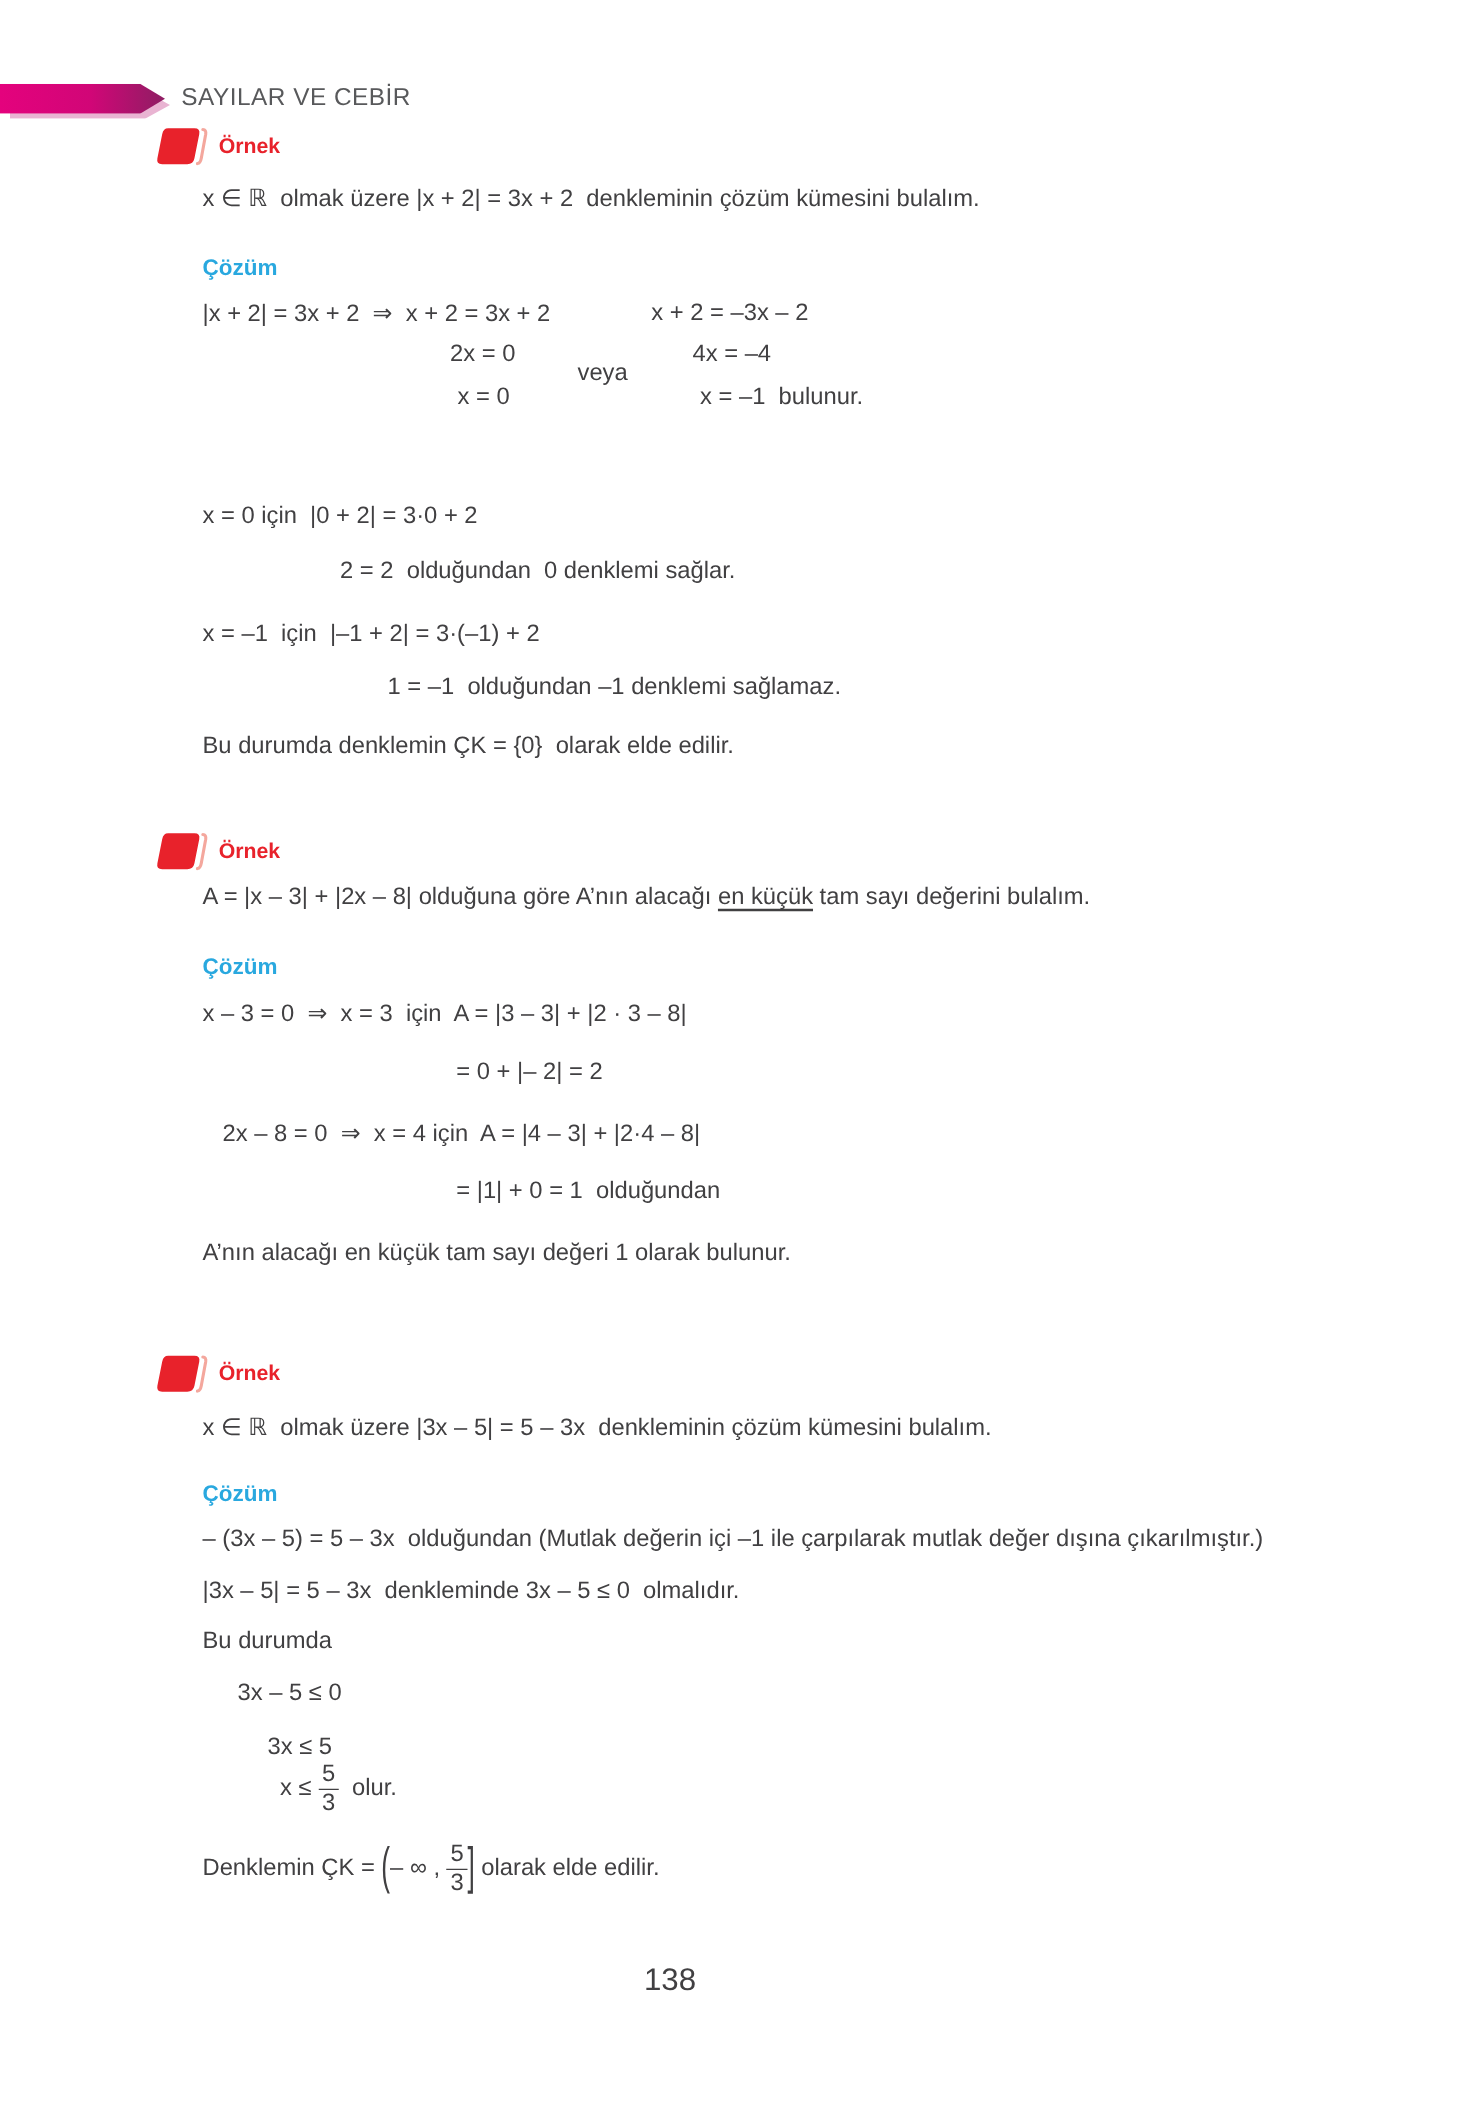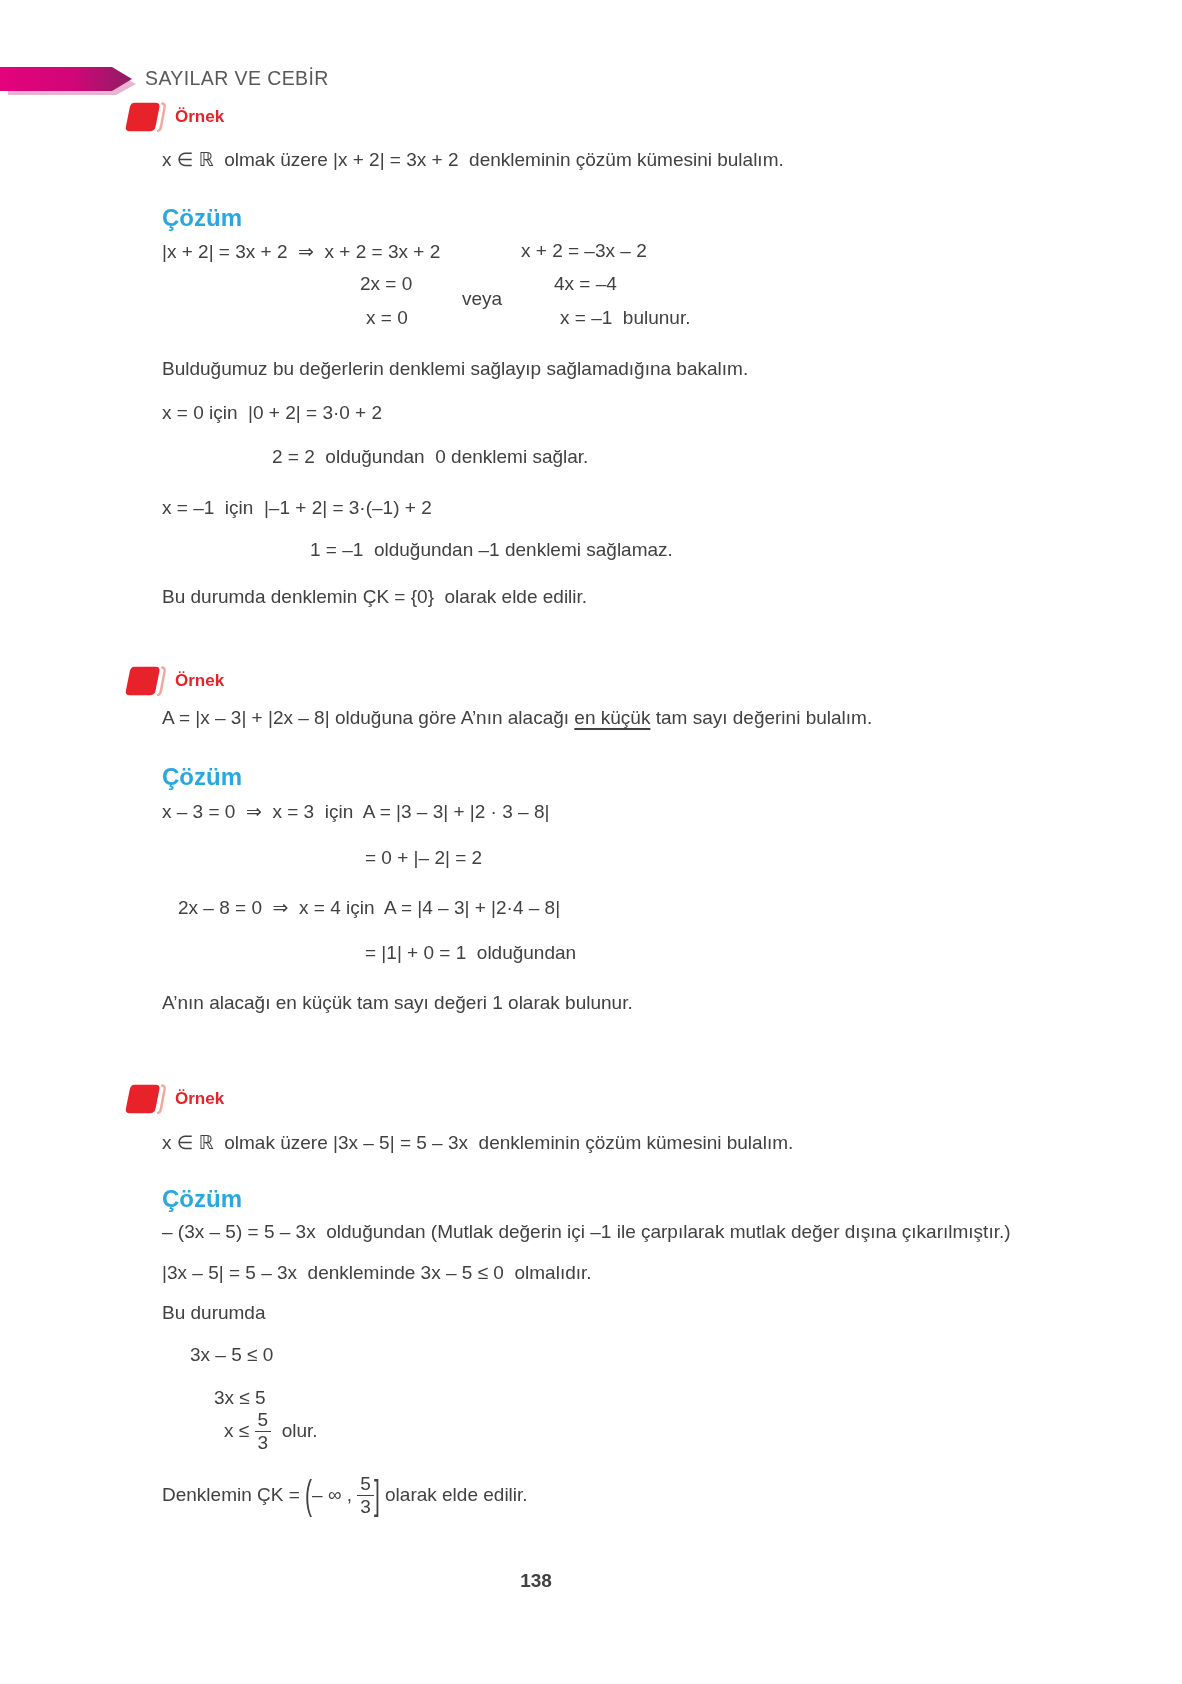--- a/index.html
+++ b/index.html
@@ -27,30 +27,30 @@
     clip-path:polygon(0 0, 112px 0, 132px 12px, 112px 24px, 0 24px);
   }
   .hdr-title {
     position:absolute; top:67px; left:145px;
     color:#58595b; font-size:19.5px; letter-spacing:0.4px; white-space:pre;
   }
   
   .ornek-hdr { position:absolute; left:124px; display:flex; align-items:center; gap:7px; height:36px; }
   .ornek-label { color:#e8222b; font-weight:700; font-size:17px; white-space:pre; }
   
-  .cozum { position:absolute; left:162px; color:#29a8df; font-weight:700; font-size:24px; white-space:pre; }
+  .cozum { position:absolute; left:162px; color:#29a8df; font-weight:700; font-size:18px; white-space:pre; }
   
   .ul { text-decoration:underline; text-underline-offset:4px; text-decoration-thickness:1.5px; }
   
   .frac { display:inline-flex; flex-direction:column; align-items:center; line-height:1.05; vertical-align:middle; }
   .frac .num { padding:0 3px 1px 3px; border-bottom:1.7px solid #414042; }
   .frac .den { padding-top:1px; }
   .flexline { position:absolute; display:flex; align-items:center; white-space:pre; }
   .stretch-paren { display:inline-block; transform:scaleY(1.95); transform-origin:center; font-size:21px; font-weight:300; }
-  .pagenum { position:absolute; top:1570px; left:0; width:100%; text-align:center; font-size:19px;font-weight:bold; }
+  .pagenum { position:absolute; top:1570px; left:0; width:100%; text-align:center; font-size:25px; }
 </style>
 </head>
 <body>
 
 <div class="page">
 
   <div class="hdr-arrow-wrap">
     <div class="hdr-arrow-echo"></div>
     <div class="hdr-arrow"></div>
   </div>
@@ -71,21 +71,20 @@
   <div class="abs math" style="top:240px; left:162px;">|x + 2| = 3x + 2  ⇒  x + 2 = 3x + 2</div>
   <div class="abs math" style="top:240px; left:462px;margin-top:48px;">veya</div>
   <div class="abs math" style="top:240px; left:521px;">x + 2 = –3x – 2</div>
 
   <div class="abs math" style="top:273px; left:360px;">2x = 0</div>
   <div class="abs math" style="top:273px; left:554px;">4x = –4</div>
 
   <div class="abs math" style="top:307px; left:366px;">x = 0</div>
   <div class="abs math" style="top:307px; left:560px;">x = –1  bulunur.</div>
 
-  <div class="abs" style="top:358px; left:162px;">Bulduğumuz bu değerlerin denklemi sağlayıp sağlamadığına bakalım.</div>
 
   <div class="abs math" style="top:402px; left:162px;">x = 0 için  |0 + 2| = 3·0 + 2</div>
   <div class="abs math" style="top:446px; left:272px;">2 = 2  olduğundan  0 denklemi sağlar.</div>
 
   <div class="abs math" style="top:497px; left:162px;">x = –1  için  |–1 + 2| = 3·(–1) + 2</div>
   <div class="abs math" style="top:539px; left:310px;text-align:right;">1 = –1  olduğundan –1 denklemi sağlamaz.</div>
 
   <div class="abs math" style="top:586px; left:162px;">Bu durumda denklemin ÇK = {0}  olarak elde edilir.</div>
 
   <div class="ornek-hdr" style="top:663px;">

